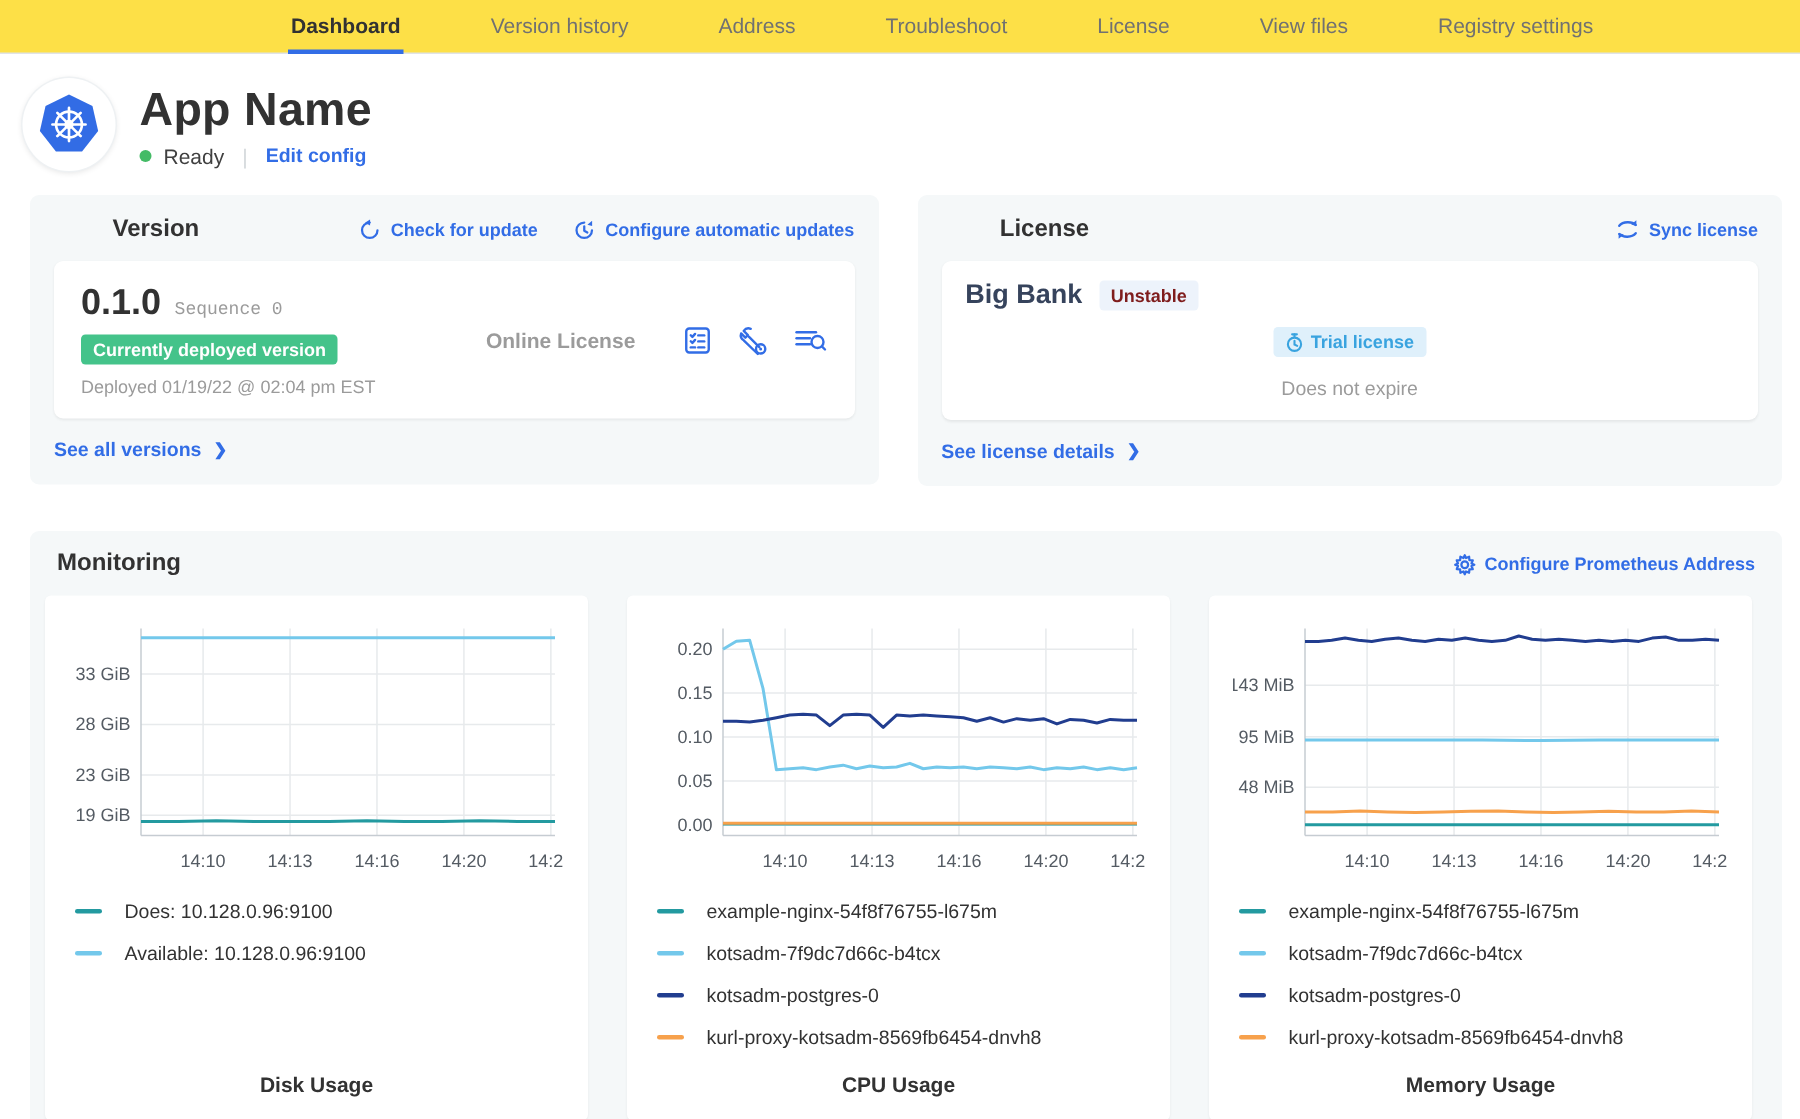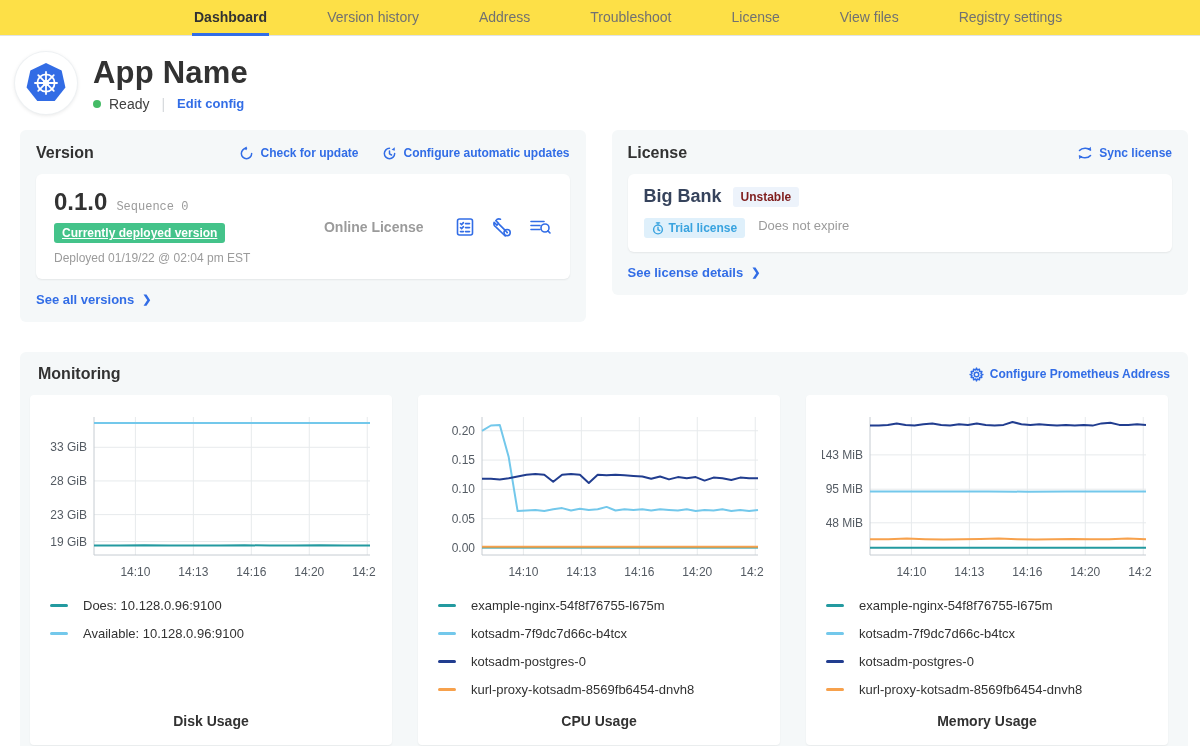--- a/index.html
+++ b/index.html
@@ -24,46 +24,46 @@
   .status-text { font-size:14px; color:#404040; }
   .status-sep { color:#d4d8db; font-size:14px; padding:0 4px; }
   .link { color:#326de6; font-weight:700; font-size:12px; text-decoration:none;
     display:inline-flex; align-items:center; gap:6px; cursor:pointer; white-space:nowrap; }
   .link.md { font-size:13px; }
   .chev { font-size:11px; font-weight:700; margin-left:2px; }
 
   
   .cards-row { display:flex; align-items:flex-start; gap:26px; padding:6px 12px 0 20px; }
   .panel { background:#f5f8f9; border-radius:6px; padding:14px 16px; }
-  .panel-head { display:flex; align-items:center; justify-content:space-between; margin-bottom:12px; }
+  .panel-head { display:flex; align-items:center; justify-content:space-between; margin-bottom:12px;margin-left:39px; }
   .panel-title { font-size:16px; font-weight:700; }
   .head-links { display:flex; align-items:center; gap:24px; }
   .inner-card { background:#fff; border-radius:6px; box-shadow:0 1px 2px rgba(0,0,0,.07); }
 
   .version-panel { width:566px; }
   .version-inner { padding:14px 18px; display:flex; align-items:center; }
   .ver-left { width:250px; }
   .ver-number-row { display:flex; align-items:baseline; gap:9px; }
   .ver-number { font-size:24px; font-weight:700; }
   .ver-seq { font-size:12px; color:#9b9b9b;font-family:Liberation Mono, monospace; }
   .deployed-badge { display:inline-block; background:#44c38a; color:#fff; font-size:12px;
-    font-weight:700; padding:3px 8px; border-radius:3px; margin:7px 0 8px;text-decoration:underline; }
+    font-weight:700; padding:3px 8px; border-radius:3px; margin:7px 0 8px; }
   .deployed-at { font-size:12px; color:#9b9b9b; }
   .install-type { flex:1; text-align:center; font-size:14px; font-weight:700; color:#9b9b9b; }
   .ver-actions { display:flex; align-items:center; gap:15px; padding-left:10px; }
   .icon-btn { cursor:pointer; display:flex; }
   .see-link { margin-top:13px; display:inline-flex; }
 
   .license-panel { width:577px; }
   .license-inner { padding:12px 16px 14px; }
   .lic-row1 { display:flex; align-items:center; gap:11px; }
   .lic-name { font-size:18px; font-weight:700; color:#36435c; }
   .badge-channel { background:#edf3fb; color:#7f1d1d; font-size:12px; font-weight:700;
     padding:3px 8px; border-radius:3px; }
-  .lic-row2 { display:flex; align-items:flex-start; gap:13px; margin-top:11px; }
+  .lic-row2 { display:flex; align-items:center; gap:13px; margin-top:11px;flex-direction:column; }
   .badge-trial { background:#dff0fb; color:#39a3df; font-size:12px; font-weight:700;
     padding:3px 8px; border-radius:3px; display:inline-flex; align-items:center; gap:5px; }
   .lic-expiry { font-size:13px; color:#9b9b9b; }
 
   
   .monitoring { margin:30px 12px 0 20px; width:1168px; background:#f5f8f9;
     border-radius:6px; padding:13px 10px 16px; }
   .monitoring .panel-head { margin:0 8px 12px; }
   .charts-row { display:flex; gap:26px; }
   .chart-card { width:362px; background:#fff; border-radius:4px;

